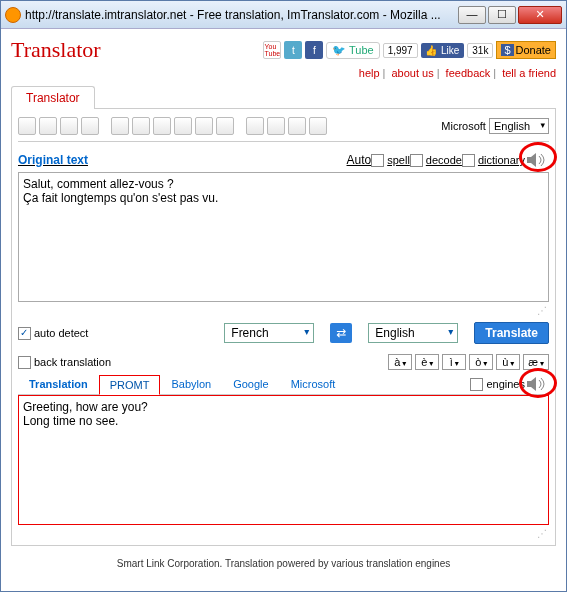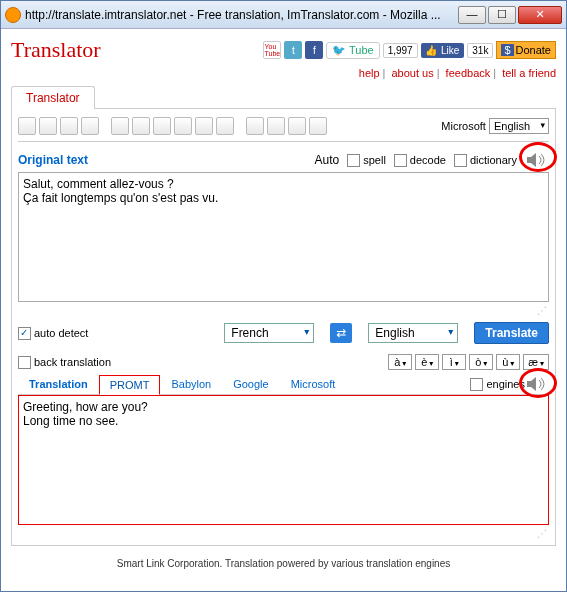--- a/index.html
+++ b/index.html
@@ -35,21 +35,21 @@
 .maintab { display: inline-block; border: 1px solid #ccc; border-bottom: none; padding: 4px 14px; background: #fff; border-radius: 3px 3px 0 0; font-size: 12px; color: #c00; position: relative; top: 1px; }
 .panel { border: 1px solid #ccc; padding: 6px; }
 
 .toolbar { display: flex; align-items: center; gap: 3px; padding: 2px 0 6px; border-bottom: 1px solid #ccc; margin-bottom: 6px; }
 .tbicon { width: 18px; height: 18px; background: linear-gradient(#fff,#e8e8e8); border: 1px solid #bbb; border-radius: 2px; }
 .tbsep { width: 6px; }
 .lang-label { margin-left: auto; font-size: 11px; }
 .lang-sel { border: 1px solid #999; padding: 1px 18px 1px 4px; font-size: 11px; background: #fff; position: relative; }
 .lang-sel::after { content:"▾"; position:absolute; right:3px; font-size:9px; }
 
-.section-head { display: flex; align-items: center; gap: 8px; padding: 2px 0; position: relative; }
+.section-head { display: flex; align-items: center; gap: 0; padding: 2px 0; position: relative; text-decoration: underline; }
 .section-head .lbl { color: #0066cc; font-weight: bold; font-size: 12px; }
 .chk { width: 13px; height: 13px; border: 1px solid #888; background: #fff; display: inline-block; vertical-align: middle; }
 .chk.on::after { content:"✓"; color:#05a; font-size:10px; position:relative; top:-2px; left:1px; }
 .opt { font-size: 11px; display: flex; align-items: center; gap: 3px; }
 .speaker { width: 24px; height: 20px; position: relative; }
 .speaker svg { width: 24px; height: 20px; }
 .circle-highlight { position: absolute; width: 38px; height: 30px; border: 3px solid #e00; border-radius: 50%; pointer-events: none; }
 
 .textbox { width: 100%; height: 130px; border: 1px solid #aaa; padding: 4px; font-size: 12px; font-family: Arial; resize: none; }
 .textbox.red { border: 1px solid #e00; }

